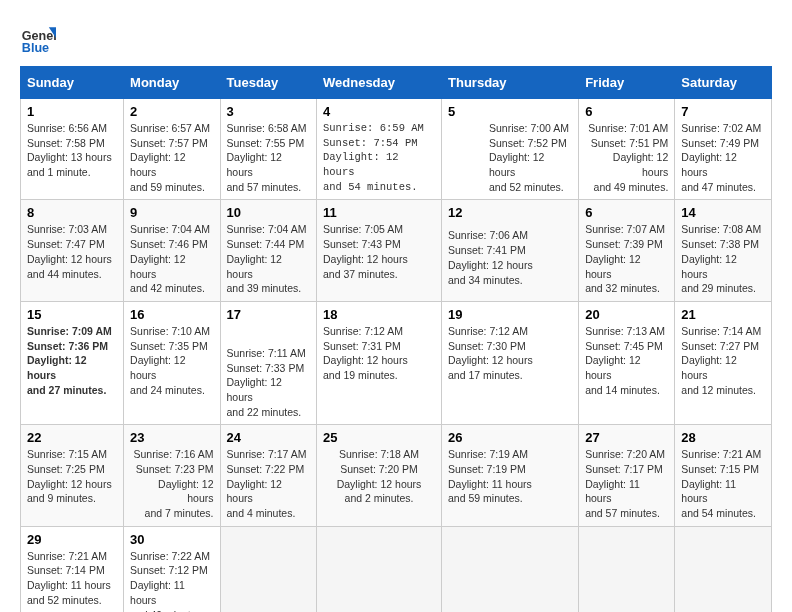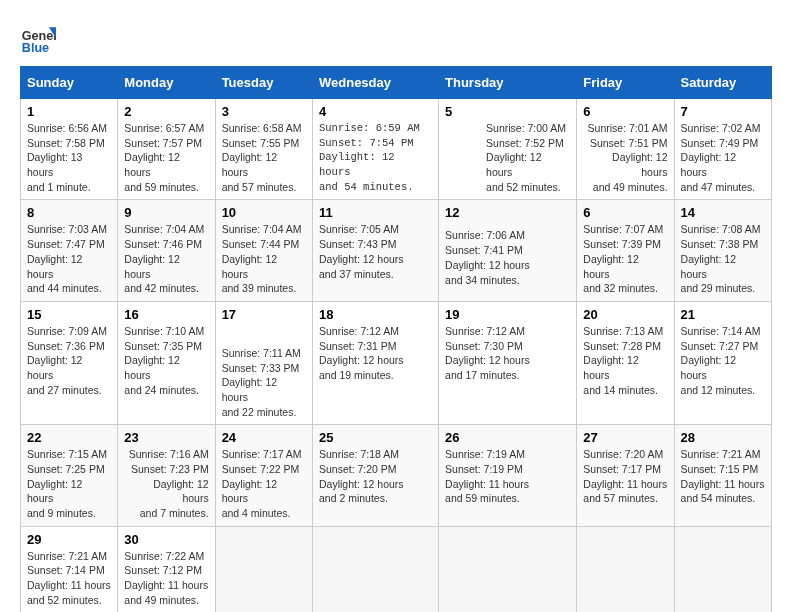--- a/index.html
+++ b/index.html
@@ -207,21 +207,21 @@
           <span class="day-num">14</span>
           <div class="day-info" style="white-space: pre-line;">Sunrise: 7:08 AM
 Sunset: 7:38 PM
 Daylight: 12 hours
 and 29 minutes.</div>
         </td>
       </tr>
       <tr>
         <td>
           <span class="day-num">15</span>
-          <div class="day-info" style="white-space: pre-line;">Sunrise: 7:09 AM
+          <div class="day-info" style="white-space: pre-line; font-weight: bold;">Sunrise: 7:09 AM
 Sunset: 7:36 PM
 Daylight: 12 hours
 and 27 minutes.</div>
         </td>
         <td>
           <span class="day-num">16</span>
           <div class="day-info" style="white-space: pre-line;">Sunrise: 7:10 AM
 Sunset: 7:35 PM
 Daylight: 12 hours
 and 24 minutes.</div>
@@ -243,21 +243,21 @@
         <td>
           <span class="day-num">19</span>
           <div class="day-info" style="white-space: pre-line;">Sunrise: 7:12 AM
 Sunset: 7:30 PM
 Daylight: 12 hours
 and 17 minutes.</div>
         </td>
         <td>
           <span class="day-num">20</span>
           <div class="day-info" style="white-space: pre-line;">Sunrise: 7:13 AM
-Sunset: 7:28 PM
+Sunset: 7:45 PM
 Daylight: 12 hours
 and 14 minutes.</div>
         </td>
         <td>
           <span class="day-num">21</span>
           <div class="day-info" style="white-space: pre-line;">Sunrise: 7:14 AM
 Sunset: 7:27 PM
 Daylight: 12 hours
 and 12 minutes.</div>
         </td>
@@ -279,21 +279,21 @@
         </td>
         <td>
           <span class="day-num">24</span>
           <div class="day-info" style="white-space: pre-line;">Sunrise: 7:17 AM
 Sunset: 7:22 PM
 Daylight: 12 hours
 and 4 minutes.</div>
         </td>
         <td>
           <span class="day-num">25</span>
-          <div class="day-info" style="white-space: pre-line;">Sunrise: 7:18 AM
+          <div class="day-info" style="white-space: pre-line; text-align: center;">Sunrise: 7:18 AM
 Sunset: 7:20 PM
 Daylight: 12 hours
 and 2 minutes.</div>
         </td>
         <td>
           <span class="day-num">26</span>
           <div class="day-info" style="white-space: pre-line;">Sunrise: 7:19 AM
 Sunset: 7:19 PM
 Daylight: 11 hours
 and 59 minutes.</div>

